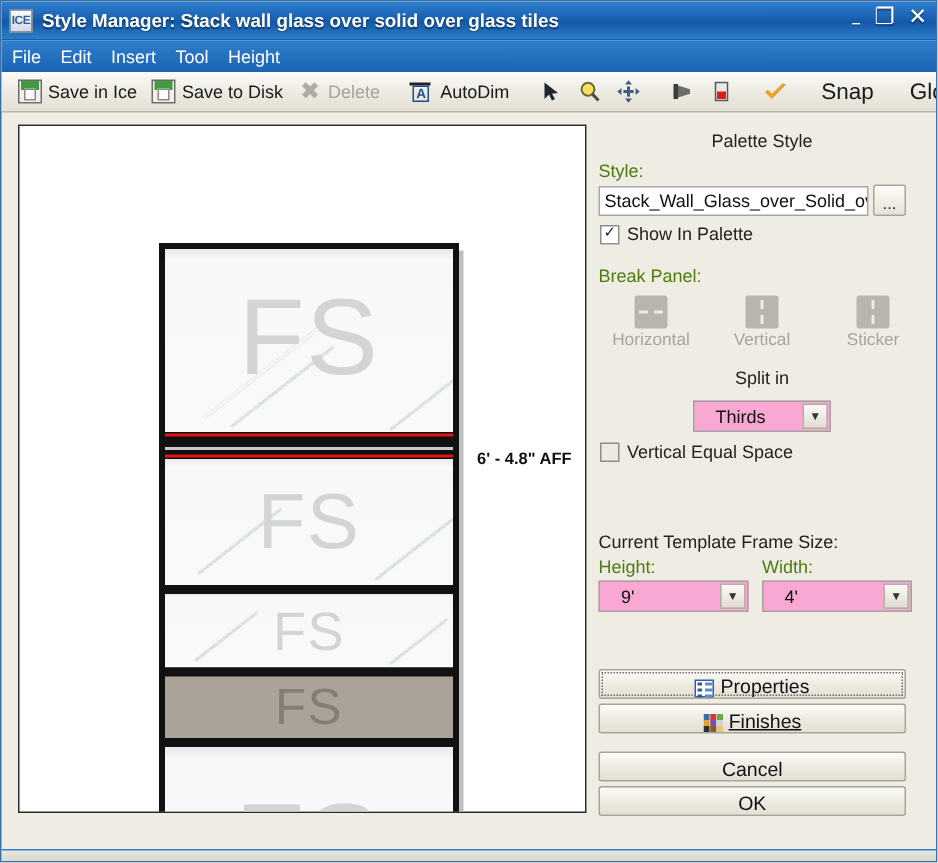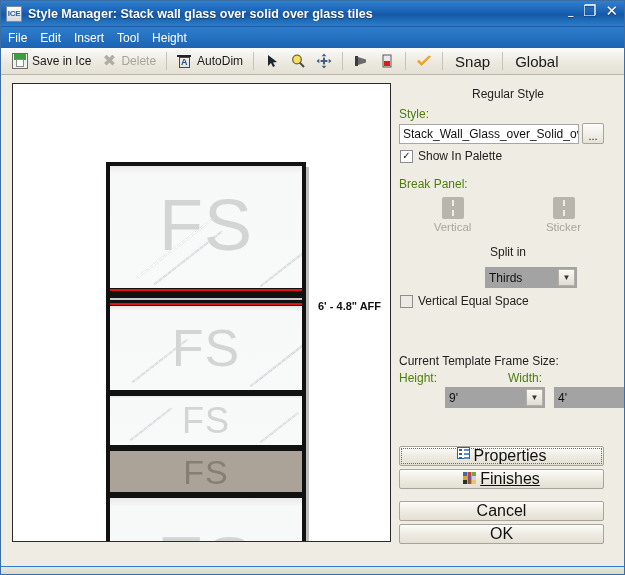--- a/index.html
+++ b/index.html
@@ -174,41 +174,41 @@
   .break-ico.v::after { content:""; position:absolute; top:3px; bottom:3px; left:10px;
                         border-left:2px dashed #efece3; }
   .break-ico.s::after { content:""; position:absolute; top:3px; bottom:3px; left:10px;
                         border-left:2px dashed #efece3; }
   .break-text { font-size:11.5px; color:#a9a59b; }
 
   .split-row { display:flex; align-items:center; justify-content:center;
                gap:8px; margin-top:12px;flex-direction:column; }
   .split-label { font-size:12px; color:#222; }
   .combo {
-    height:21px; border:1px solid #a2a2a2; background:#a3a3a3;
+    height:21px; border:1px solid #a2a2a2; background:#f9a8d4;
     display:flex; align-items:center; font-size:12px; color:#111;
-    padding-left:3px; position:relative;margin-left:46px;
+    padding-left:14px; position:relative;
   }
   .combo .arrow {
     position:absolute; right:1px; top:1px; width:17px; height:17px;
     background: linear-gradient(180deg,#fafaf7,#e0dcd1);
     border:1px solid #b4b0a5;
     display:flex; align-items:center; justify-content:center;
     font-size:8px; color:#333;
   }
 
   .sizes-label { font-size:12px; color:#222; margin: 0 0 3px 2px; }
   .size-cols { display:flex; gap:9px; margin-left:2px; }
   .size-col { width:100px; }
 
   .btn {
     height:20px; border:1px solid #a8a49a; border-radius:2px;
     background: linear-gradient(180deg,#fcfcfa 0%, #eeebe2 50%, #e3dfd4 100%);
-    font-size:16px; color:#111;
-    display:flex; align-items:flex-start; justify-content:center; gap:4px;
+    font-size:13px; color:#111;
+    display:flex; align-items:flex-end; justify-content:center; gap:4px;
   }
   .btn.focus { outline:1px dotted #6b6b6b; outline-offset:-3px; }
   .ico-props { width:13px; height:12px; background:#fff; border:1px solid #2e5f9e; position:relative;}
   .ico-props::before{content:"";position:absolute;left:1px;top:1px;width:3px;height:2px;background:#2e5f9e;
                      box-shadow:0 4px 0 #2e5f9e, 0 8px 0 #2e5f9e;}
   .ico-props::after{content:"";position:absolute;left:6px;top:1px;width:5px;height:2px;background:#5b8fd0;
                     box-shadow:0 4px 0 #5b8fd0, 0 8px 0 #5b8fd0;}
   .ico-fin { width:13px; height:12px; position:relative; }
 
   
@@ -241,20 +241,24 @@
     <span class="menu-item">Height</span>
   </div>
 
   <div id="toolbar">
 
     <div class="tb-btn">
       <span class="tb-icon ico-save"></span>
       <span>Save in Ice</span>
     </div>
 
+    <div class="tb-btn">
+      <span class="tb-icon ico-save"></span>
+      <span>Save to Disk</span>
+    </div>
 
     <div class="tb-btn disabled">
       <span class="tb-icon ico-x">✖</span>
       <span>Delete</span>
     </div>
 
     <div class="tb-sep"></div>
 
     <div class="tb-btn">
       <span class="tb-icon ico-dim"></span>
@@ -379,37 +383,41 @@
         <div class="fs" style="font-size:76px; top:47%;">FS</div>
       </div>
 
     </div>
 
     <div id="dim-label">6' - 4.8" AFF</div>
   </div>
 
   <div id="rightpanel">
 
-    <div class="rp-title">Regular Style</div>
+    <div class="rp-title">Palette Style</div>
 
     <div class="rp-label">Style:</div>
 
     <div class="rp-row" style="margin-left:2px;">
       <div class="txtfield" style="width:180px;">Stack_Wall_Glass_over_Solid_over_G</div>
       <div class="ellipsis-btn">...</div>
     </div>
 
     <div class="chk-row">
       <span class="chkbox">✓</span>
       <span class="chk-label">Show In Palette</span>
     </div>
 
     <div class="rp-label" style="margin-top:14px;">Break Panel:</div>
 
     <div class="break-row">
+      <div class="break-item">
+        <div class="break-ico h"></div>
+        <div class="break-text">Horizontal</div>
+      </div>
       <div class="break-item">
         <div class="break-ico v"></div>
         <div class="break-text">Vertical</div>
       </div>
       <div class="break-item">
         <div class="break-ico s"></div>
         <div class="break-text">Sticker</div>
       </div>
     </div>
 

